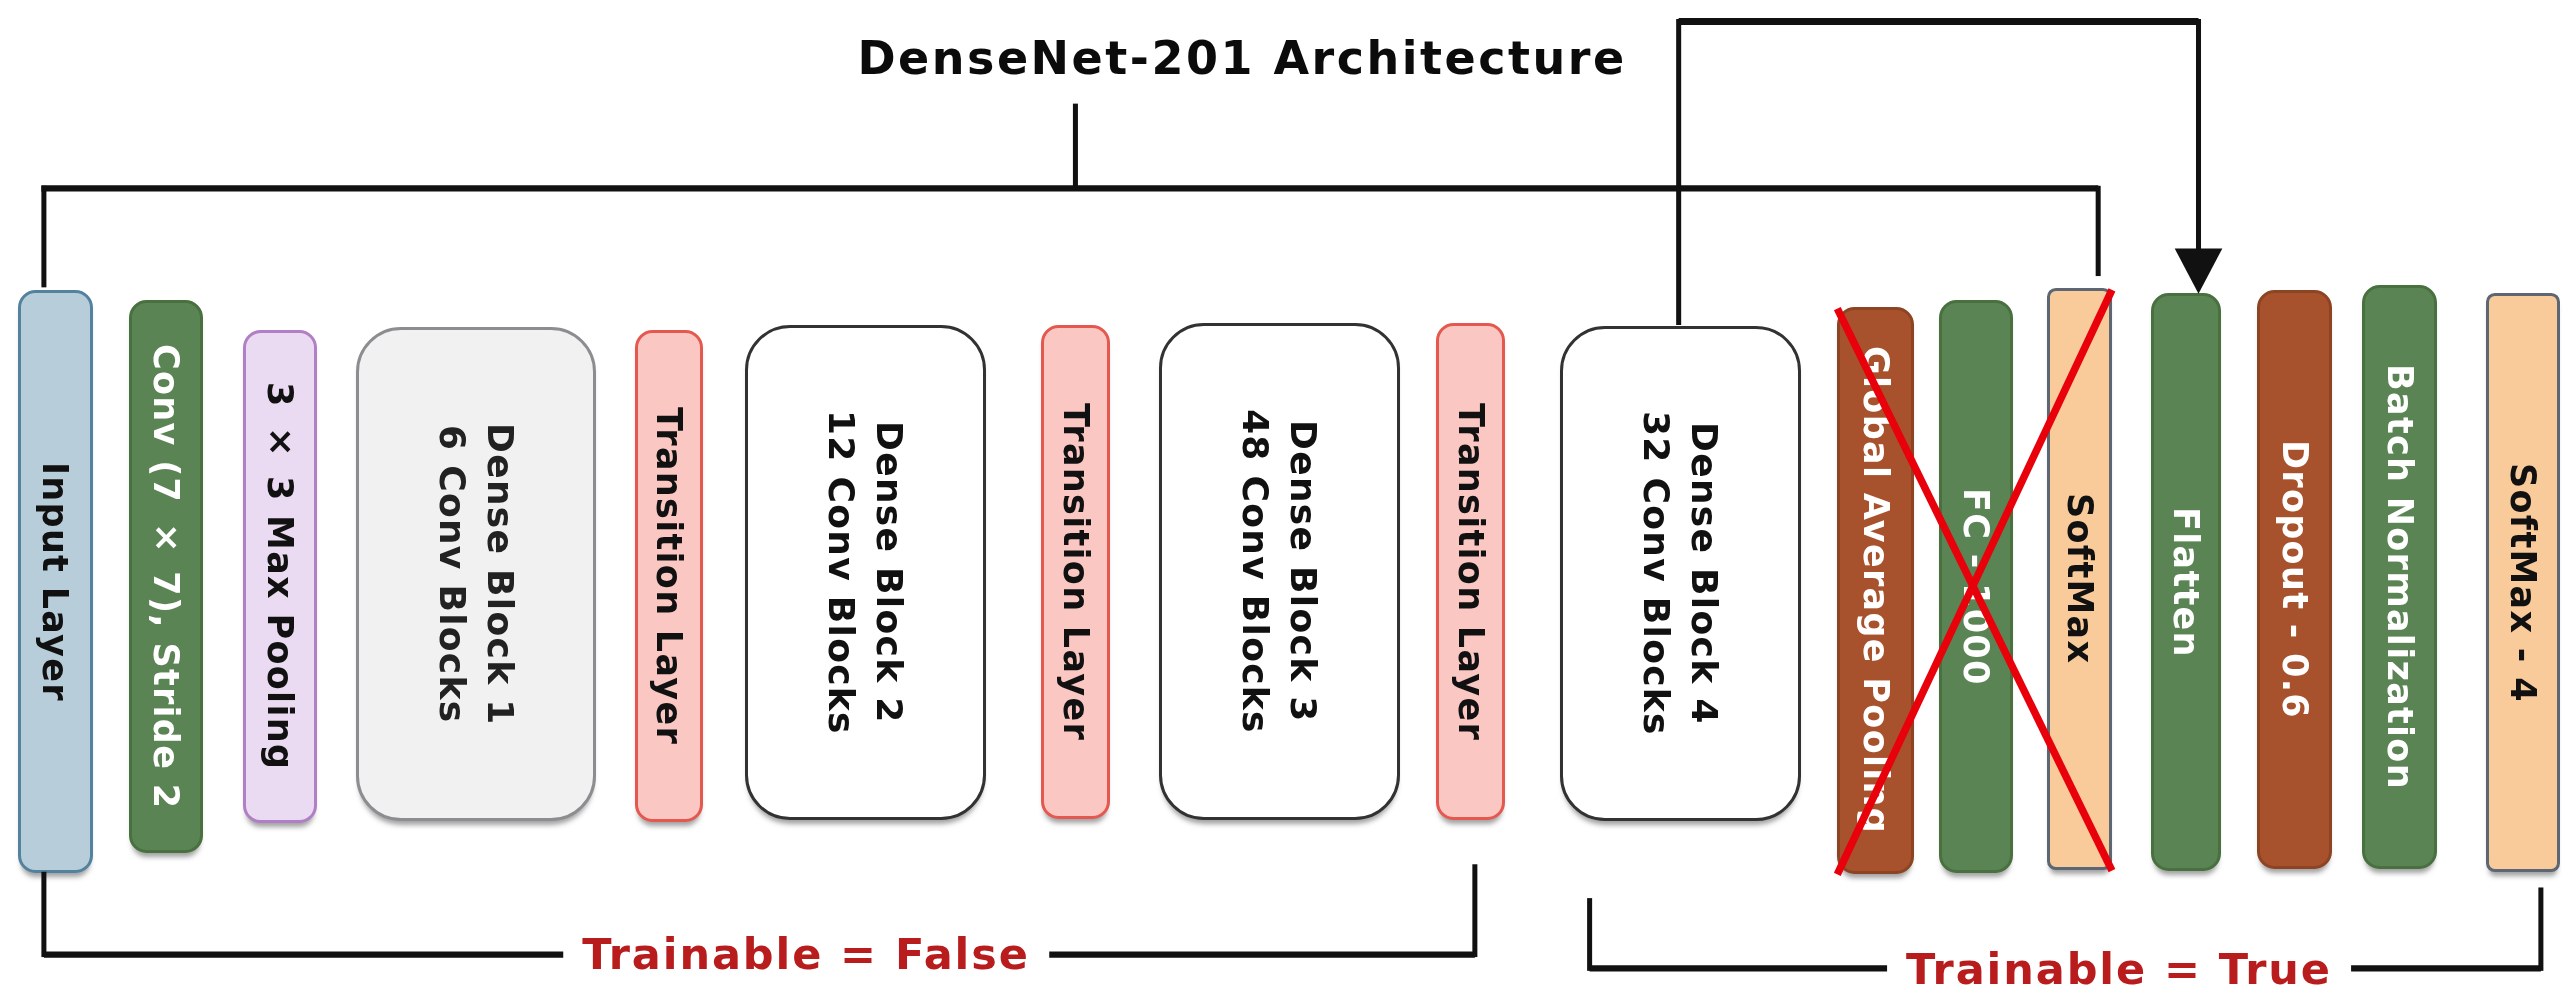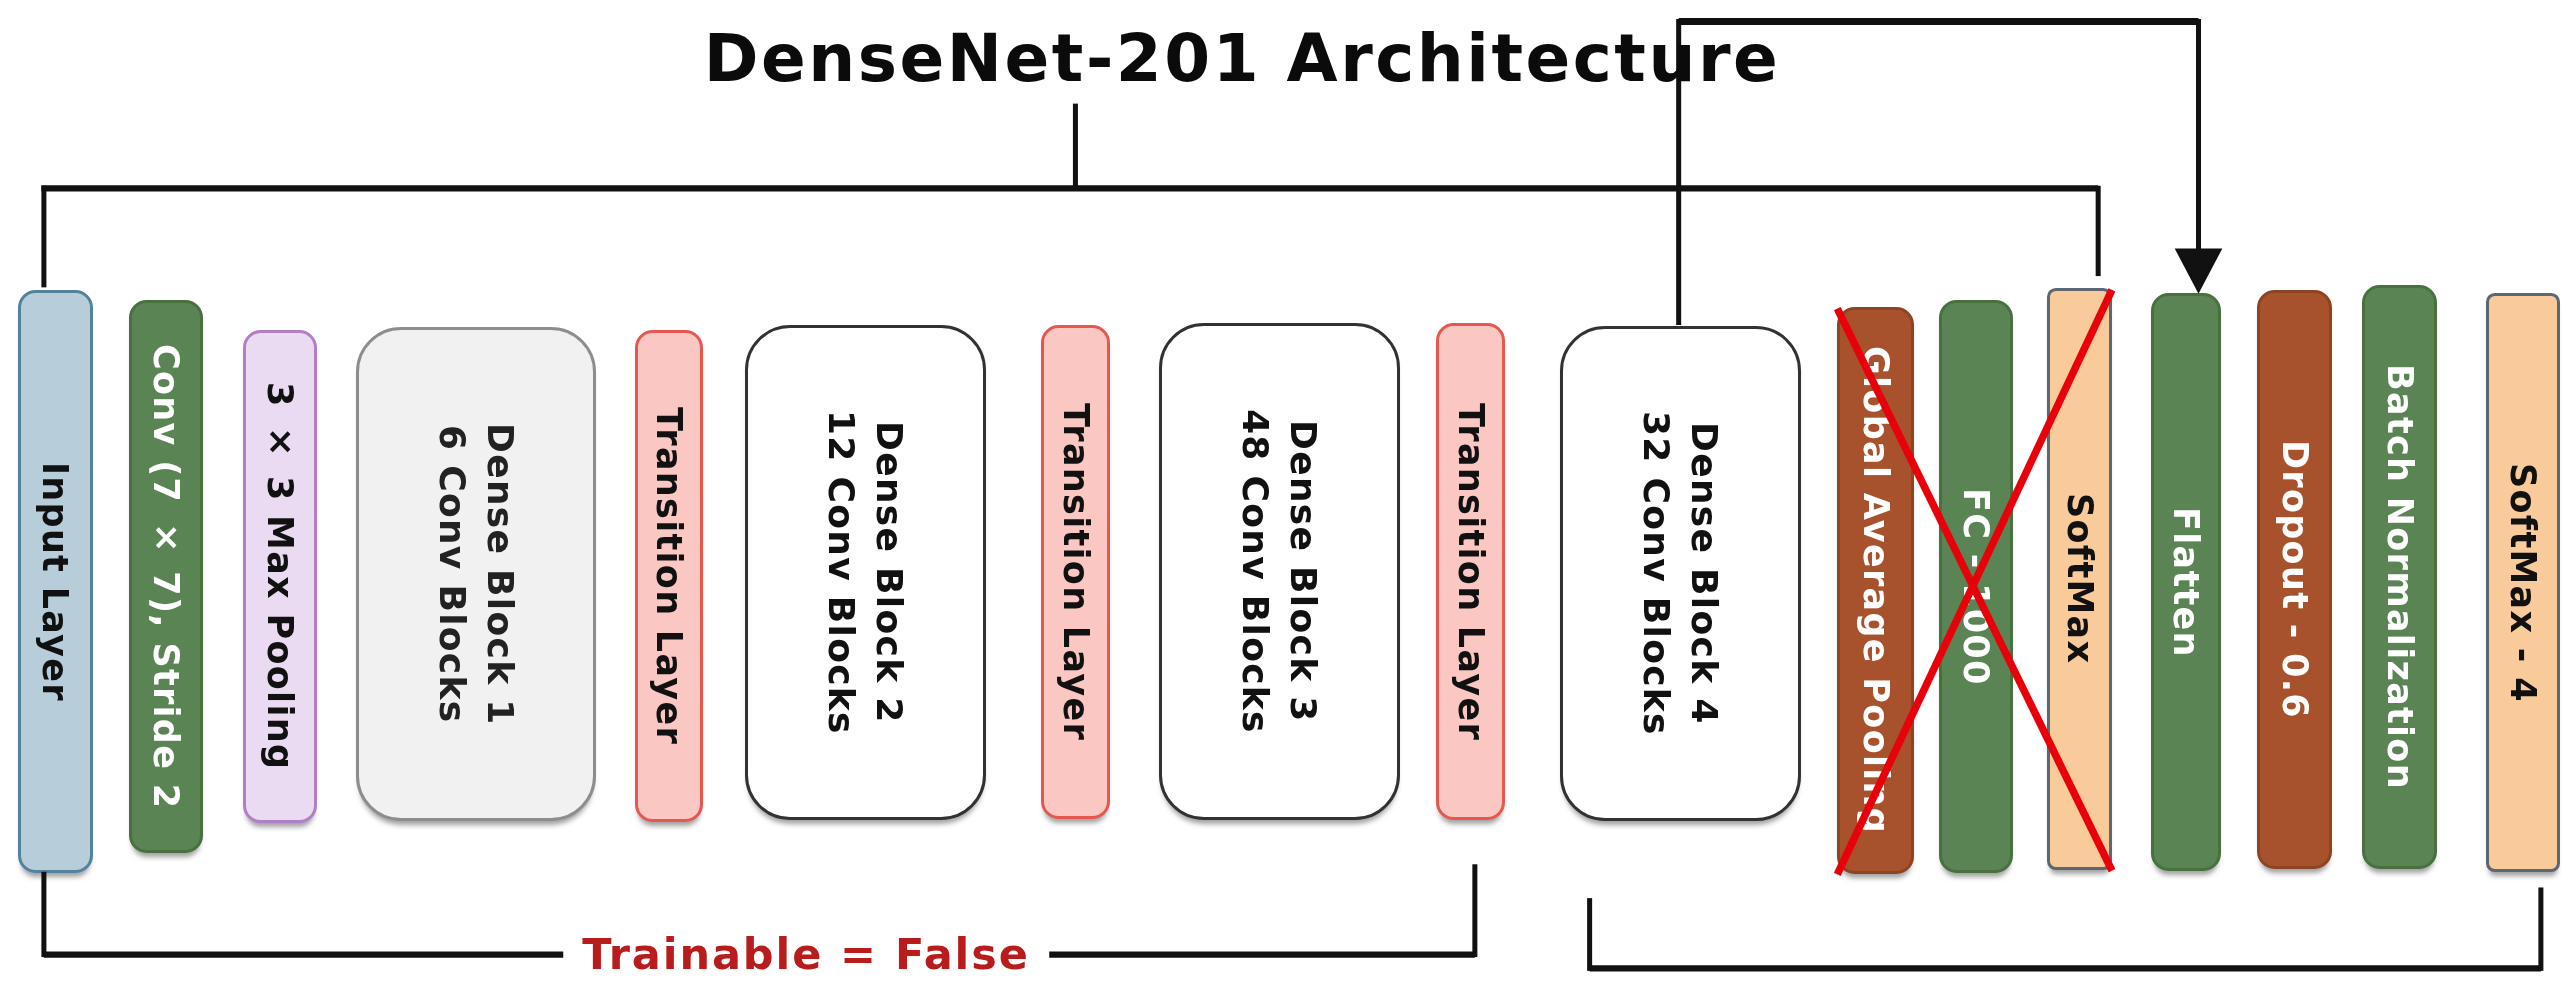--- a/index.html
+++ b/index.html
@@ -42,21 +42,21 @@
   .fill-sienna  { background:#a7522c; border:3.8px solid #8d4423; color:#ffffff; }
   .fill-peach   { background:#f9cb9b; border:3.1px solid #5d6773; color:#111; border-radius:8.8px; }
 
   .dense-font { font-size:36px; }
 
   
   .title {
     position:absolute;
     left:1242px; top:58px;
     transform:translate(-50%,-50%);
-    font-size:66px; font-weight:bold;
+    font-size:46px; font-weight:bold;
     letter-spacing:2.5px;
     color:#0b0b0b;
     white-space:nowrap;
     z-index:4;
   }
   .bracket-label {
     position:absolute;
     transform:translate(-50%,-50%);
     font-size:43px; font-weight:bold;
     letter-spacing:1.9px;
@@ -182,15 +182,16 @@
 
     <line x1="2535" y1="1432" x2="2535" y2="1548" stroke="#111" stroke-width="8"></line>
     <line x1="2535" y1="1544" x2="4052" y2="1544" stroke="#111" stroke-width="10"></line>
     <line x1="4052" y1="1415" x2="4052" y2="1548" stroke="#111" stroke-width="8"></line>
 
     <line x1="2930" y1="492" x2="3368" y2="1388" stroke="#e8000b" stroke-width="12"></line>
     <line x1="3368" y1="462" x2="2930" y2="1394" stroke="#e8000b" stroke-width="12"></line>
   </svg>
 
   <div id="false-label" class="bracket-label">Trainable = False</div>
+  <div id="true-label" class="bracket-label">Trainable = True</div>
 
 </div>
 
 
 </body></html>

